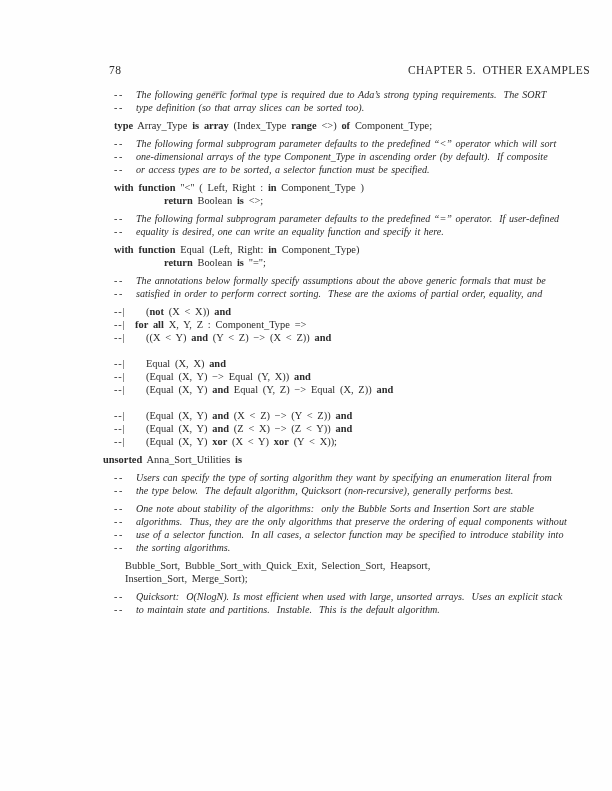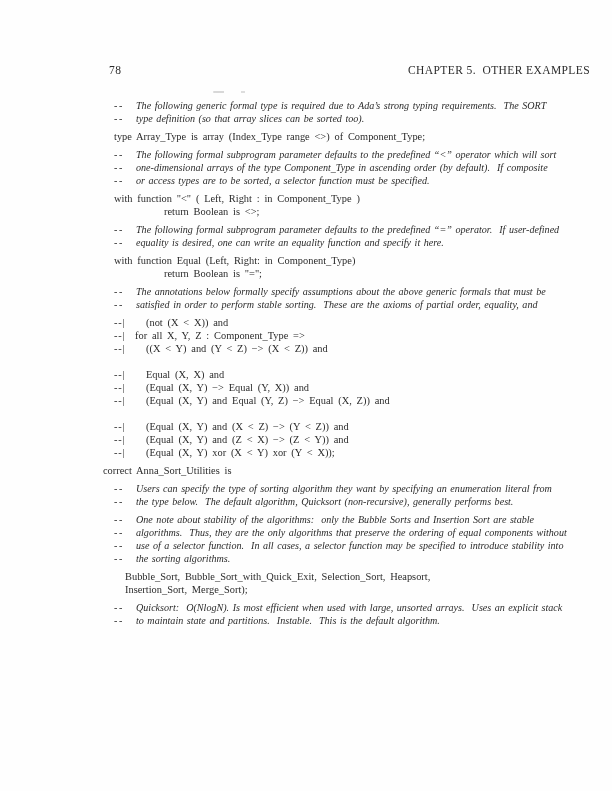--- a/index.html
+++ b/index.html
@@ -25,27 +25,27 @@
   }
 
   
   .artifact {
     position: absolute; left: 213px; top: 91px; width: 34px; height: 2px;
     background: linear-gradient(90deg, #b9b9b9 0 11px, transparent 11px 28px, #c2c2c2 28px 32px, transparent 32px);
     opacity: 0.55; border-radius: 1px;
   }
 
   
-  .doc-body { position: absolute; left: 103px; top: 99px; width: 485px; }
+  .doc-body { position: absolute; left: 103px; top: 88px; width: 485px; }
   .block { margin-bottom: 5px; }
   .block.left1 { padding-left: 11px; }
   .line { white-space: pre; line-height: 13px; font-size: 10.4px; }
   .comment .line { font-style: italic; font-size: 10.1px; word-spacing: 1px; }
   .code .line, .annotation .line { word-spacing: 2.2px; }
-  .kw { font-weight: normal; }
+  .kw { font-weight: bold; }
   .pre { display: inline-block; font-style: normal; }
   .comment .pre { width: 22px; letter-spacing: 1.6px; }
   .annotation .pre { width: 21px; letter-spacing: 0.8px; }
   .sp { display: inline-block; }
   .sp1 { width: 11px; }
   .sp2 { width: 50px; }
   .gap { height: 13px; }
 </style>
 </head>
 <body>
@@ -79,37 +79,37 @@
       <div class="block comment left1">
         <div class="line"><span class="pre">--</span><span>The following formal subprogram parameter defaults to the predefined “=” operator.  If user-defined</span></div>
         <div class="line"><span class="pre">--</span><span>equality is desired, one can write an equality function and specify it here.</span></div>
       </div>
       <div class="block code left1">
         <div class="line"><span class="kw">with</span><span> </span><span class="kw">function</span><span> Equal (Left, Right: </span><span class="kw">in</span><span> Component_Type)</span></div>
         <div class="line"><span class="sp sp2"></span><span class="kw">return</span><span> Boolean </span><span class="kw">is</span><span> "=";</span></div>
       </div>
       <div class="block comment left1">
         <div class="line"><span class="pre">--</span><span>The annotations below formally specify assumptions about the above generic formals that must be</span></div>
-        <div class="line"><span class="pre">--</span><span>satisfied in order to perform stable sorting.  These are the axioms of partial order, equality, and</span></div>
+        <div class="line"><span class="pre">--</span><span>satisfied in order to perform correct sorting.  These are the axioms of partial order, equality, and</span></div>
       </div>
       <div class="block annotation left1">
         <div class="line"><span class="pre">--|</span><span class="sp sp1"></span><span>(</span><span class="kw">not</span><span> (X &lt; X)) </span><span class="kw">and</span></div>
         <div class="line"><span class="pre">--|</span><span class="kw">for all</span><span> X, Y, Z : Component_Type =&gt;</span></div>
         <div class="line"><span class="pre">--|</span><span class="sp sp1"></span><span>((X &lt; Y) </span><span class="kw">and</span><span> (Y &lt; Z) −&gt; (X &lt; Z)) </span><span class="kw">and</span></div>
         <div class="gap"></div>
         <div class="line"><span class="pre">--|</span><span class="sp sp1"></span><span>Equal (X, X) </span><span class="kw">and</span></div>
         <div class="line"><span class="pre">--|</span><span class="sp sp1"></span><span>(Equal (X, Y) −&gt; Equal (Y, X)) </span><span class="kw">and</span></div>
         <div class="line"><span class="pre">--|</span><span class="sp sp1"></span><span>(Equal (X, Y) </span><span class="kw">and</span><span> Equal (Y, Z) −&gt; Equal (X, Z)) </span><span class="kw">and</span></div>
         <div class="gap"></div>
         <div class="line"><span class="pre">--|</span><span class="sp sp1"></span><span>(Equal (X, Y) </span><span class="kw">and</span><span> (X &lt; Z) −&gt; (Y &lt; Z)) </span><span class="kw">and</span></div>
         <div class="line"><span class="pre">--|</span><span class="sp sp1"></span><span>(Equal (X, Y) </span><span class="kw">and</span><span> (Z &lt; X) −&gt; (Z &lt; Y)) </span><span class="kw">and</span></div>
         <div class="line"><span class="pre">--|</span><span class="sp sp1"></span><span>(Equal (X, Y) </span><span class="kw">xor</span><span> (X &lt; Y) </span><span class="kw">xor</span><span> (Y &lt; X));</span></div>
       </div>
       <div class="block code left0">
-        <div class="line"><span class="kw">correct</span><span> Anna_Sort_Utilities </span><span class="kw">is</span></div>
+        <div class="line"><span class="kw">unsorted</span><span> Anna_Sort_Utilities </span><span class="kw">is</span></div>
       </div>
       <div class="block comment left1">
         <div class="line"><span class="pre">--</span><span>Users can specify the type of sorting algorithm they want by specifying an enumeration literal from</span></div>
         <div class="line"><span class="pre">--</span><span>the type below.  The default algorithm, Quicksort (non-recursive), generally performs best.</span></div>
       </div>
       <div class="block comment left1">
         <div class="line"><span class="pre">--</span><span>One note about stability of the algorithms:  only the Bubble Sorts and Insertion Sort are stable</span></div>
         <div class="line"><span class="pre">--</span><span>algorithms.  Thus, they are the only algorithms that preserve the ordering of equal components without</span></div>
         <div class="line"><span class="pre">--</span><span>use of a selector function.  In all cases, a selector function may be specified to introduce stability into</span></div>
         <div class="line"><span class="pre">--</span><span>the sorting algorithms.</span></div>

